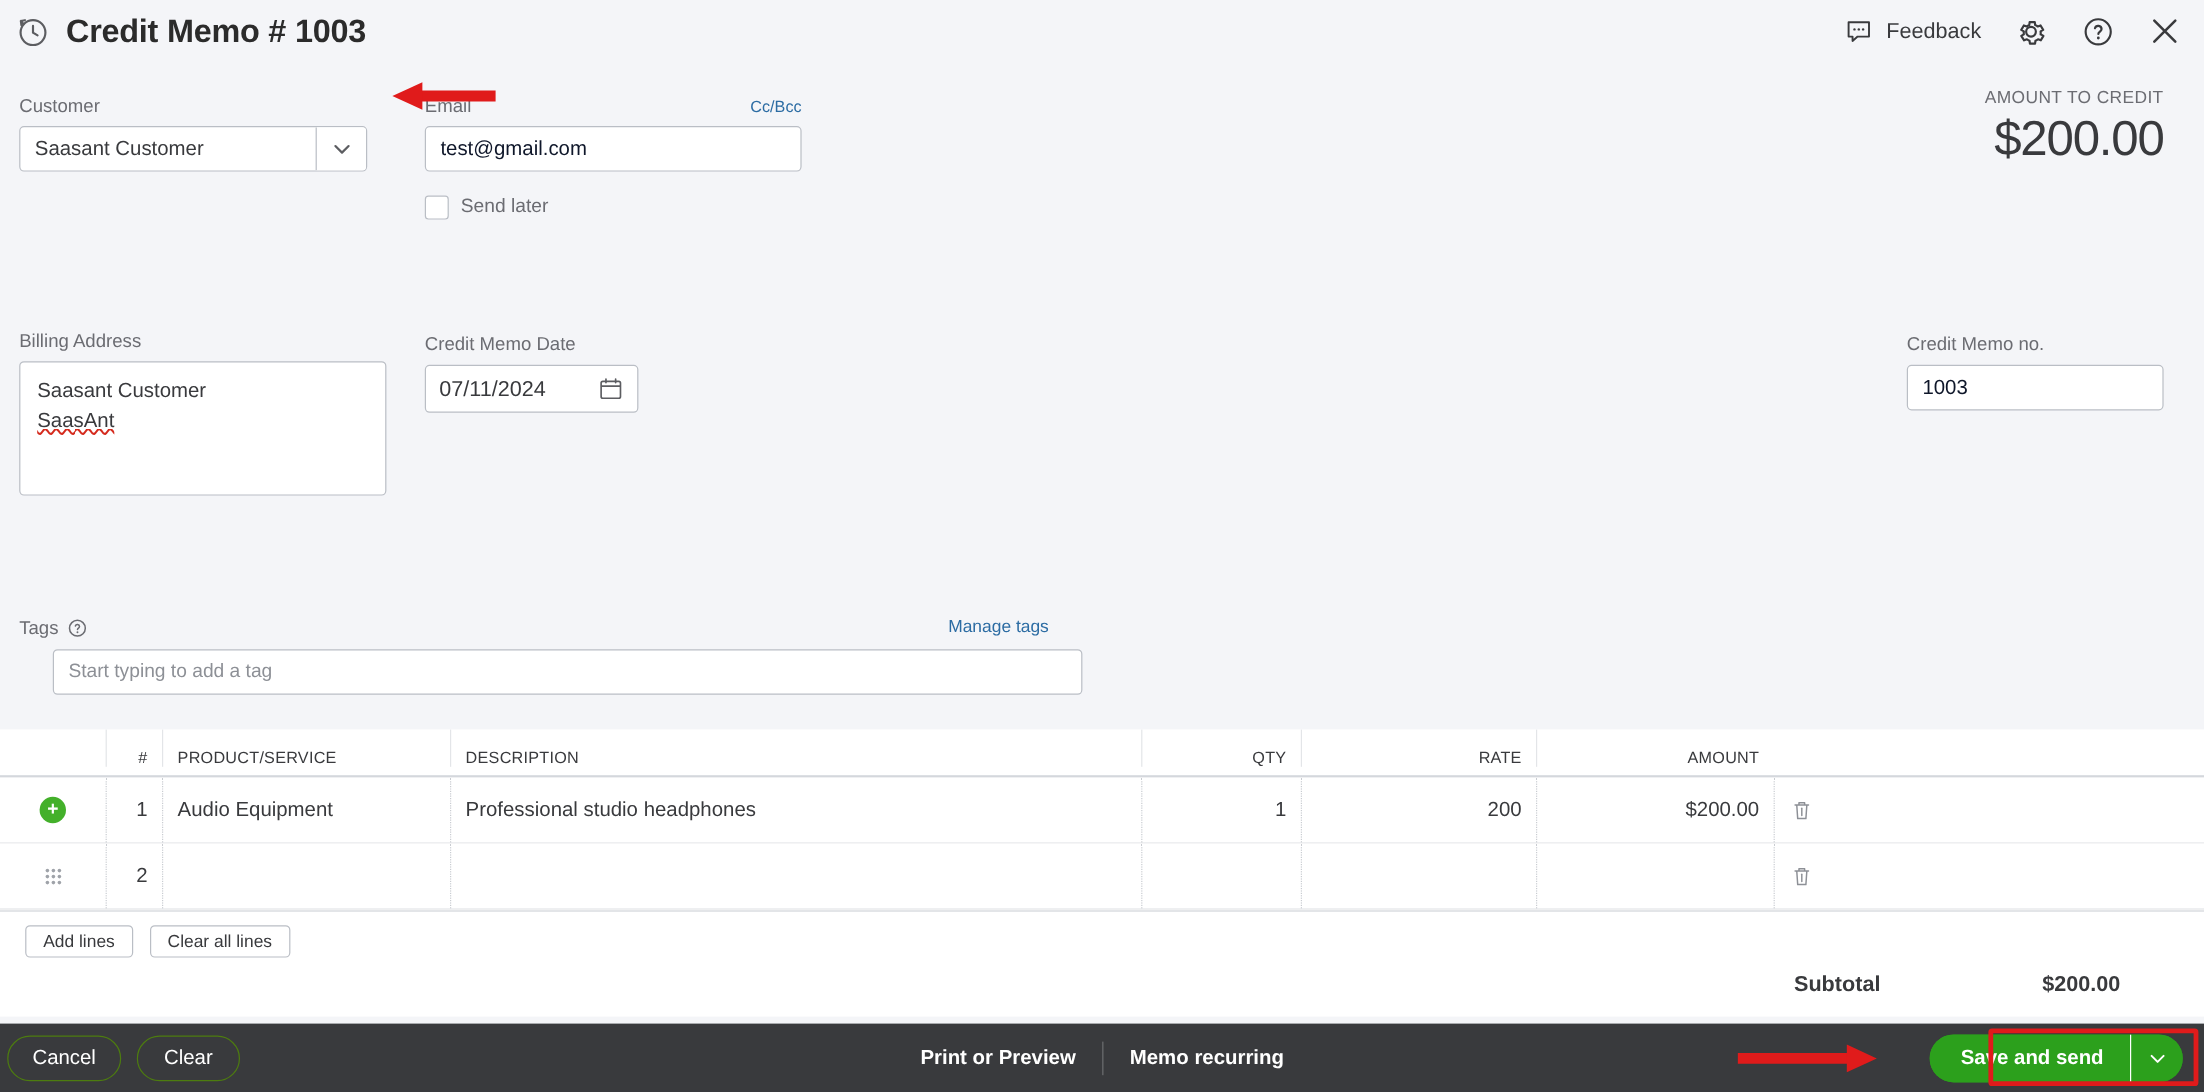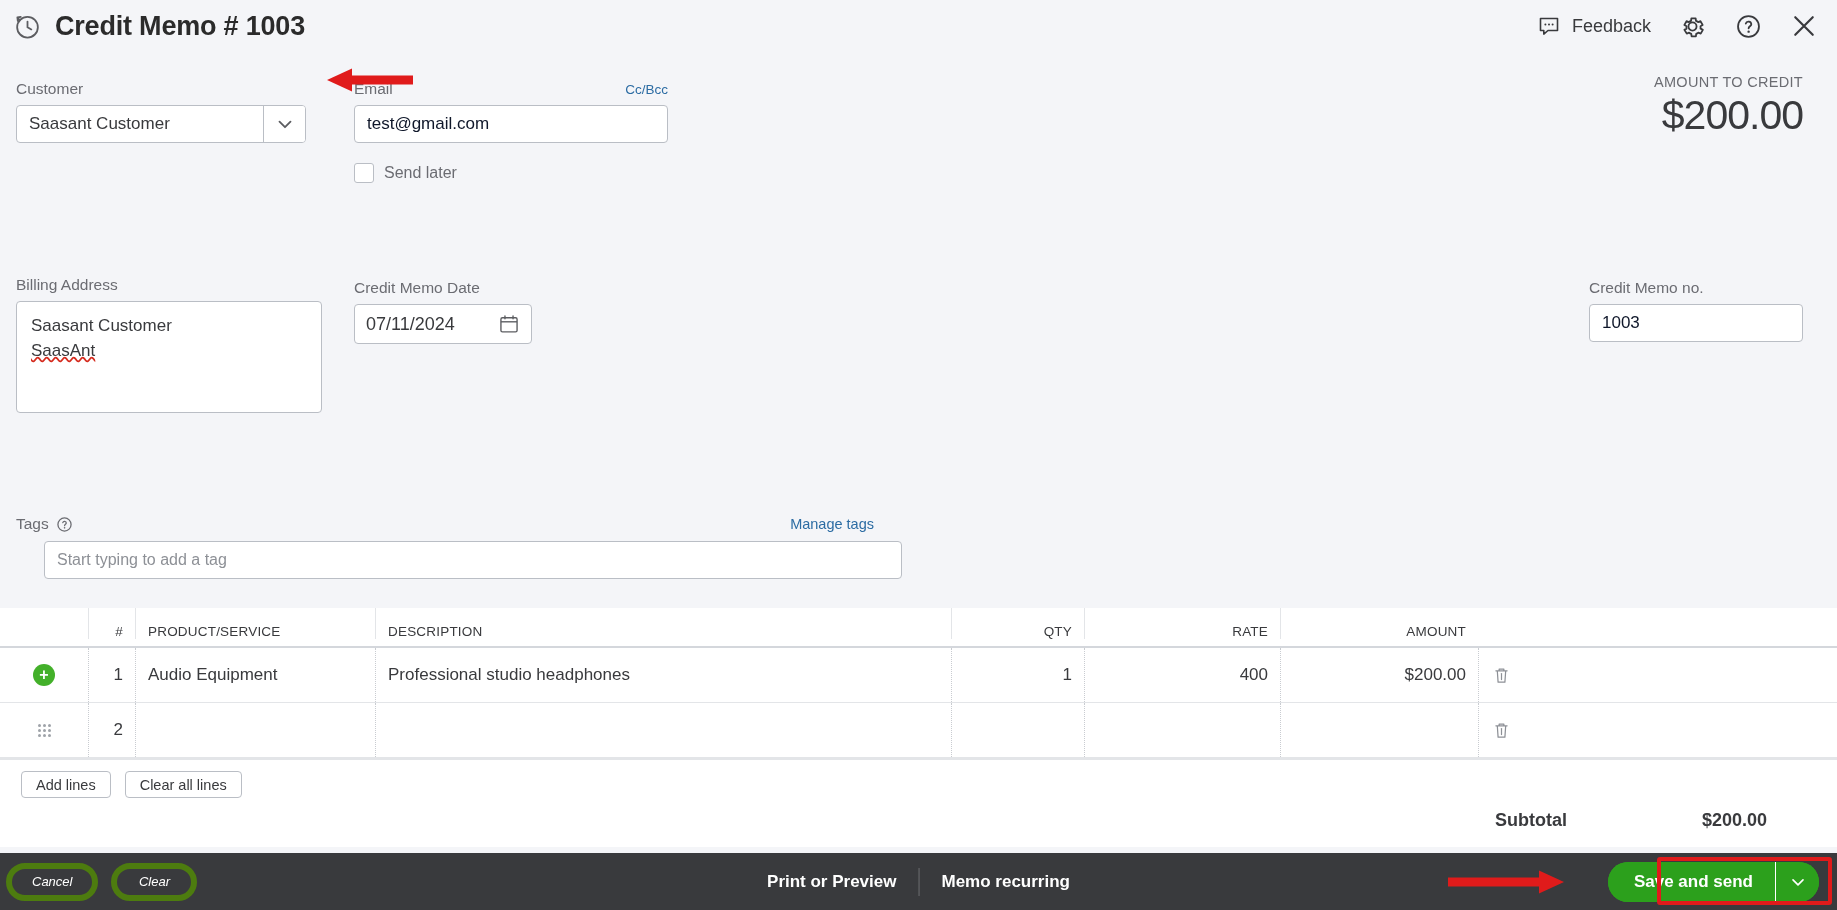--- a/index.html
+++ b/index.html
@@ -111,21 +111,21 @@
     font-family: inherit; background: transparent; min-width: 0;
   }
   .cal-btn { background:none; border:none; cursor: pointer; display:flex; padding:0; }
 
   
   .memono-block { position: absolute; left: 1589px; top: 227px; width: 214px; }
   .memono-input { width: 214px; height: 38px; display: block; }
 
   
   .tags-block { position: absolute; left: 16px; top: 463px; width: 858px; }
-  .tags-head { display: flex; align-items: center; width: 858px; margin-bottom: 8px; }
+  .tags-head { display: flex; width: 858px; margin-bottom: 8px; }
   .tags-label { font-size: 15.5px; color: #6b6c72; }
   .tags-help { margin-left: 7px; display: inline-flex; cursor: pointer; }
   .manage-tags { margin-left: auto; font-size: 14.5px; color: #2c6ca3; cursor: pointer; text-decoration: none; }
   .tags-input { width: 858px; height: 38px; display: block; font-size: 16px; margin-left: 28px; }
 
   
   .lines { position: absolute; left: 0; top: 608px; width: 1837px; background: #fff; }
   .grid-header {
     display: flex; height: 40px; align-items: flex-end; padding-bottom: 7px;
     border-bottom: 2px solid #d4d7dc; background: #fff;
@@ -180,22 +180,22 @@
   .subtotal-label { font-size: 18px; color: #393a3d; font-weight: bold; }
   .subtotal-value { font-size: 18px; color: #393a3d; font-weight: bold; width: 200px; text-align: right; }
 
   
   .footer {
     position: absolute; left: 0; bottom: 0; width: 1837px; height: 57px;
     background: #393a3d; display: flex; align-items: center;
   }
   .pill-btn {
     height: 38px; min-width: 86px; padding: 0 20px; border-radius: 19px;
-    border: 6px solid #4d7c0f; background: transparent; color: #fff;
-    font-size: 13px; cursor: pointer; font-family: inherit; font-style: italic;
+    border: 1px solid #4d7c0f; background: transparent; color: #fff;
+    font-size: 17px; cursor: pointer; font-family: inherit;
   }
   .footer-left { display: flex; gap: 13px; padding-left: 6px; }
   .footer-center {
     position: absolute; left: 50%; transform: translateX(-50%);
     display: flex; align-items: center; gap: 0;
   }
   .link-btn {
     background: none; border: none; color: #fff; font-size: 17px; cursor: pointer;
     padding: 0 22px; font-family: inherit; font-weight: bold;
   }
@@ -357,21 +357,21 @@
     </div>
 
     <div class="row">
       <div class="cell first c-handle">
         <button class="plus-btn">+</button>
       </div>
       <div class="cell c-num">1</div>
       <div class="cell c-prod">Audio Equipment</div>
       <div class="cell c-desc">Professional studio headphones</div>
       <div class="cell c-qty">1</div>
-      <div class="cell c-rate">400</div>
+      <div class="cell c-rate">200</div>
       <div class="cell c-amt">$200.00</div>
       <div class="cell c-trash">
         <button class="trash-btn">
           <svg width="21" height="21" viewBox="0 0 24 24">
             <path d="M5.6 6.6 h12.8 M9.3 6.6 V4.6 h5.4 v2 M7.2 6.6 l0.9 13.0 h7.8 l0.9 -13.0" fill="none" stroke="#8d9096" stroke-width="1.4" stroke-linejoin="round" stroke-linecap="round"></path>
             <path d="M12 9.8 V16.6" fill="none" stroke="#8d9096" stroke-width="1.4" stroke-linecap="round"></path>
           </svg>
         </button>
       </div>
     </div>

